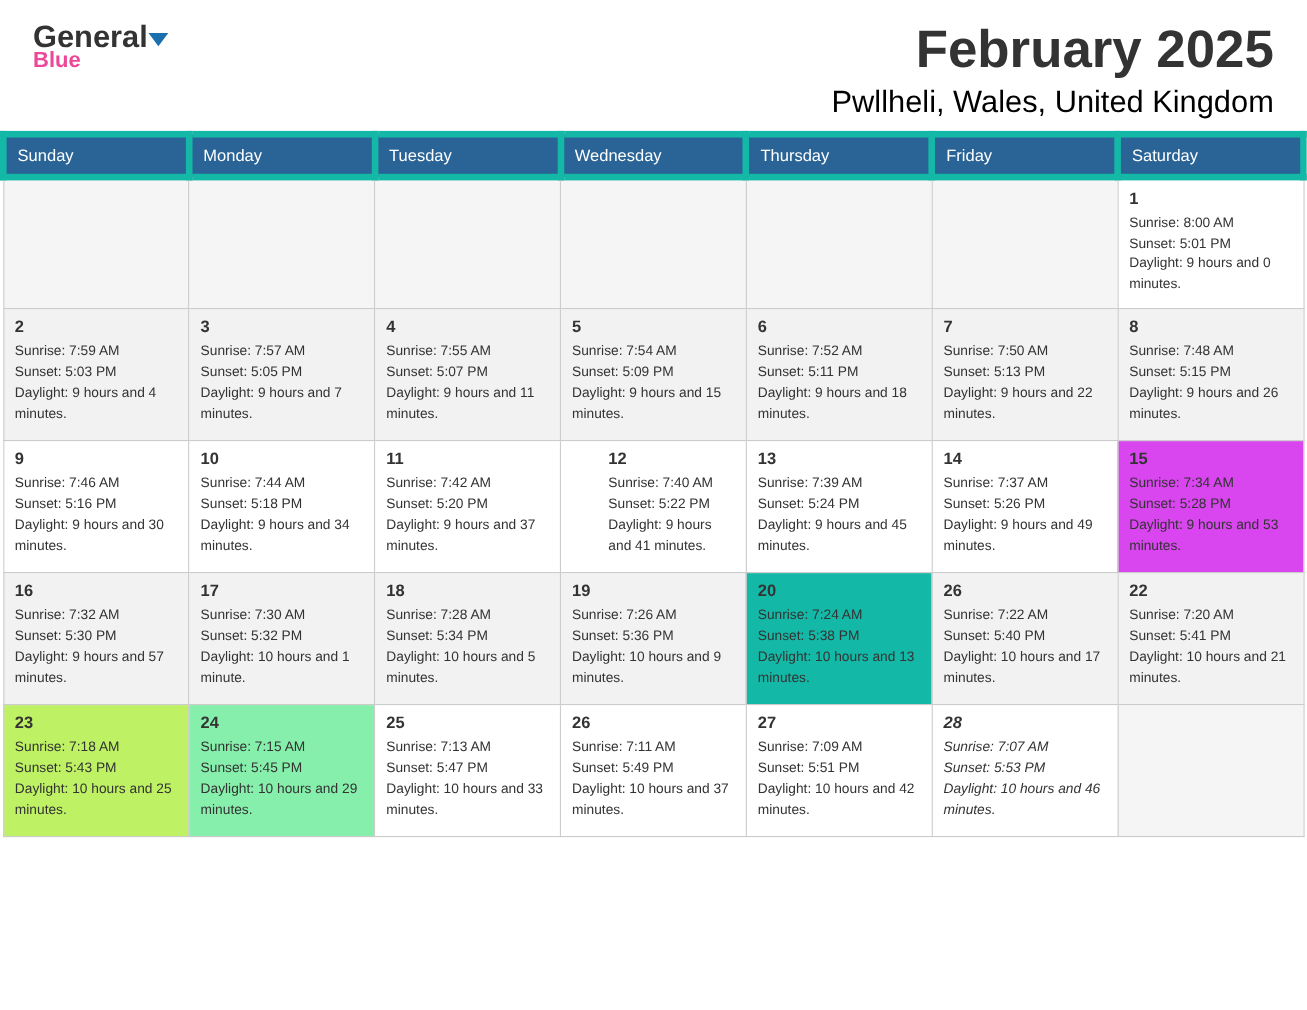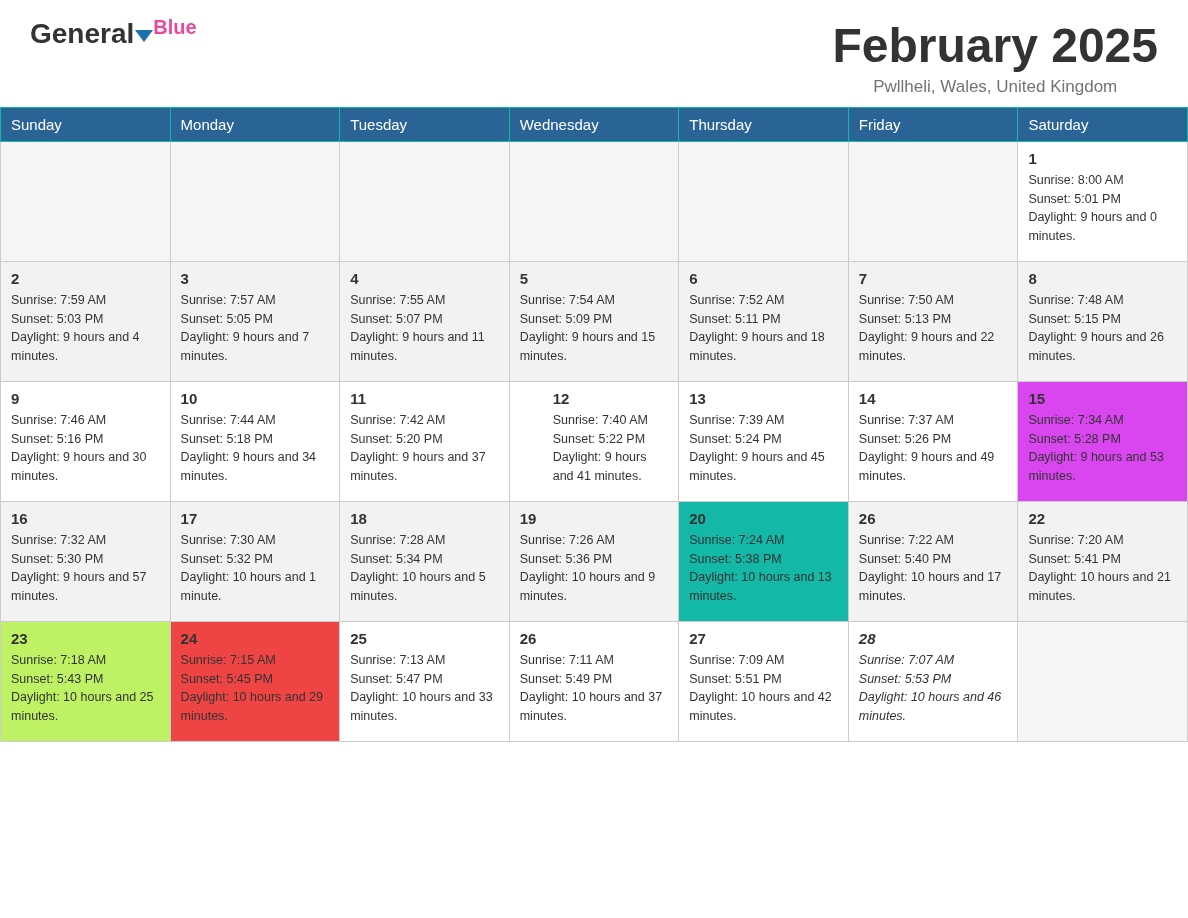--- a/index.html
+++ b/index.html
@@ -11,21 +11,21 @@
       min-height: 918px;
     }
     .header {
       display: flex;
       justify-content: space-between;
       align-items: flex-start;
       padding: 20px 30px 10px 30px;
     }
     .logo {
       display: flex;
-      flex-direction: row;
+      flex-direction: column;
       align-items: flex-start;
     }
     .logo-text {
       font-size: 28px;
       font-weight: bold;
       color: #333;
       line-height: 1;
     }
     .logo-text span {
       color: #1a6faf;
@@ -39,38 +39,38 @@
     .title-block {
       text-align: right;
     }
     .month-title {
       font-size: 48px;
       font-weight: bold;
       color: #333;
       line-height: 1.1;
     }
     .location-title {
-      font-size: 17px;
-      color: #737373;
+      font-size: 28px;
+      color: #000000;
       margin-top: 4px;
       text-align: center;
     }
     .calendar {
       width: 100%;
       border-collapse: collapse;
       margin: 0;
     }
     .calendar th {
       background-color: #2a6496;
       color: #fff;
       font-size: 15px;
       font-weight: normal;
       padding: 8px 10px;
       text-align: left;
-      border: 1px solid #14b8a6;
+      border: 6px solid #14b8a6;
     }
     .calendar td {
       vertical-align: top;
       padding: 8px 10px;
       border: 1px solid #ccc;
       width: calc(100% / 7);
       height: 120px;
       font-size: 13px;
       color: #333;
       background: #fff;
@@ -220,21 +220,21 @@
         <td style="background-color: rgb(242, 242, 242);">
           <span class="day-number">22</span>
           <div class="day-info">Sunrise: 7:20 AM<br>Sunset: 5:41 PM<br>Daylight: 10 hours and 21 minutes.</div>
         </td>
       </tr>
       <tr>
         <td style="background-color: #bef264;">
           <span class="day-number">23</span>
           <div class="day-info">Sunrise: 7:18 AM<br>Sunset: 5:43 PM<br>Daylight: 10 hours and 25 minutes.</div>
         </td>
-        <td style="background-color: #ef4444;">
+        <td style="background-color: #86efac;">
           <span class="day-number">24</span>
           <div class="day-info">Sunrise: 7:15 AM<br>Sunset: 5:45 PM<br>Daylight: 10 hours and 29 minutes.</div>
         </td>
         <td style="background-color: rgb(255, 255, 255);">
           <span class="day-number">25</span>
           <div class="day-info">Sunrise: 7:13 AM<br>Sunset: 5:47 PM<br>Daylight: 10 hours and 33 minutes.</div>
         </td>
         <td style="background-color: rgb(255, 255, 255); margin-top: 40px;">
           <span class="day-number">26</span>
           <div class="day-info">Sunrise: 7:11 AM<br>Sunset: 5:49 PM<br>Daylight: 10 hours and 37 minutes.</div>

